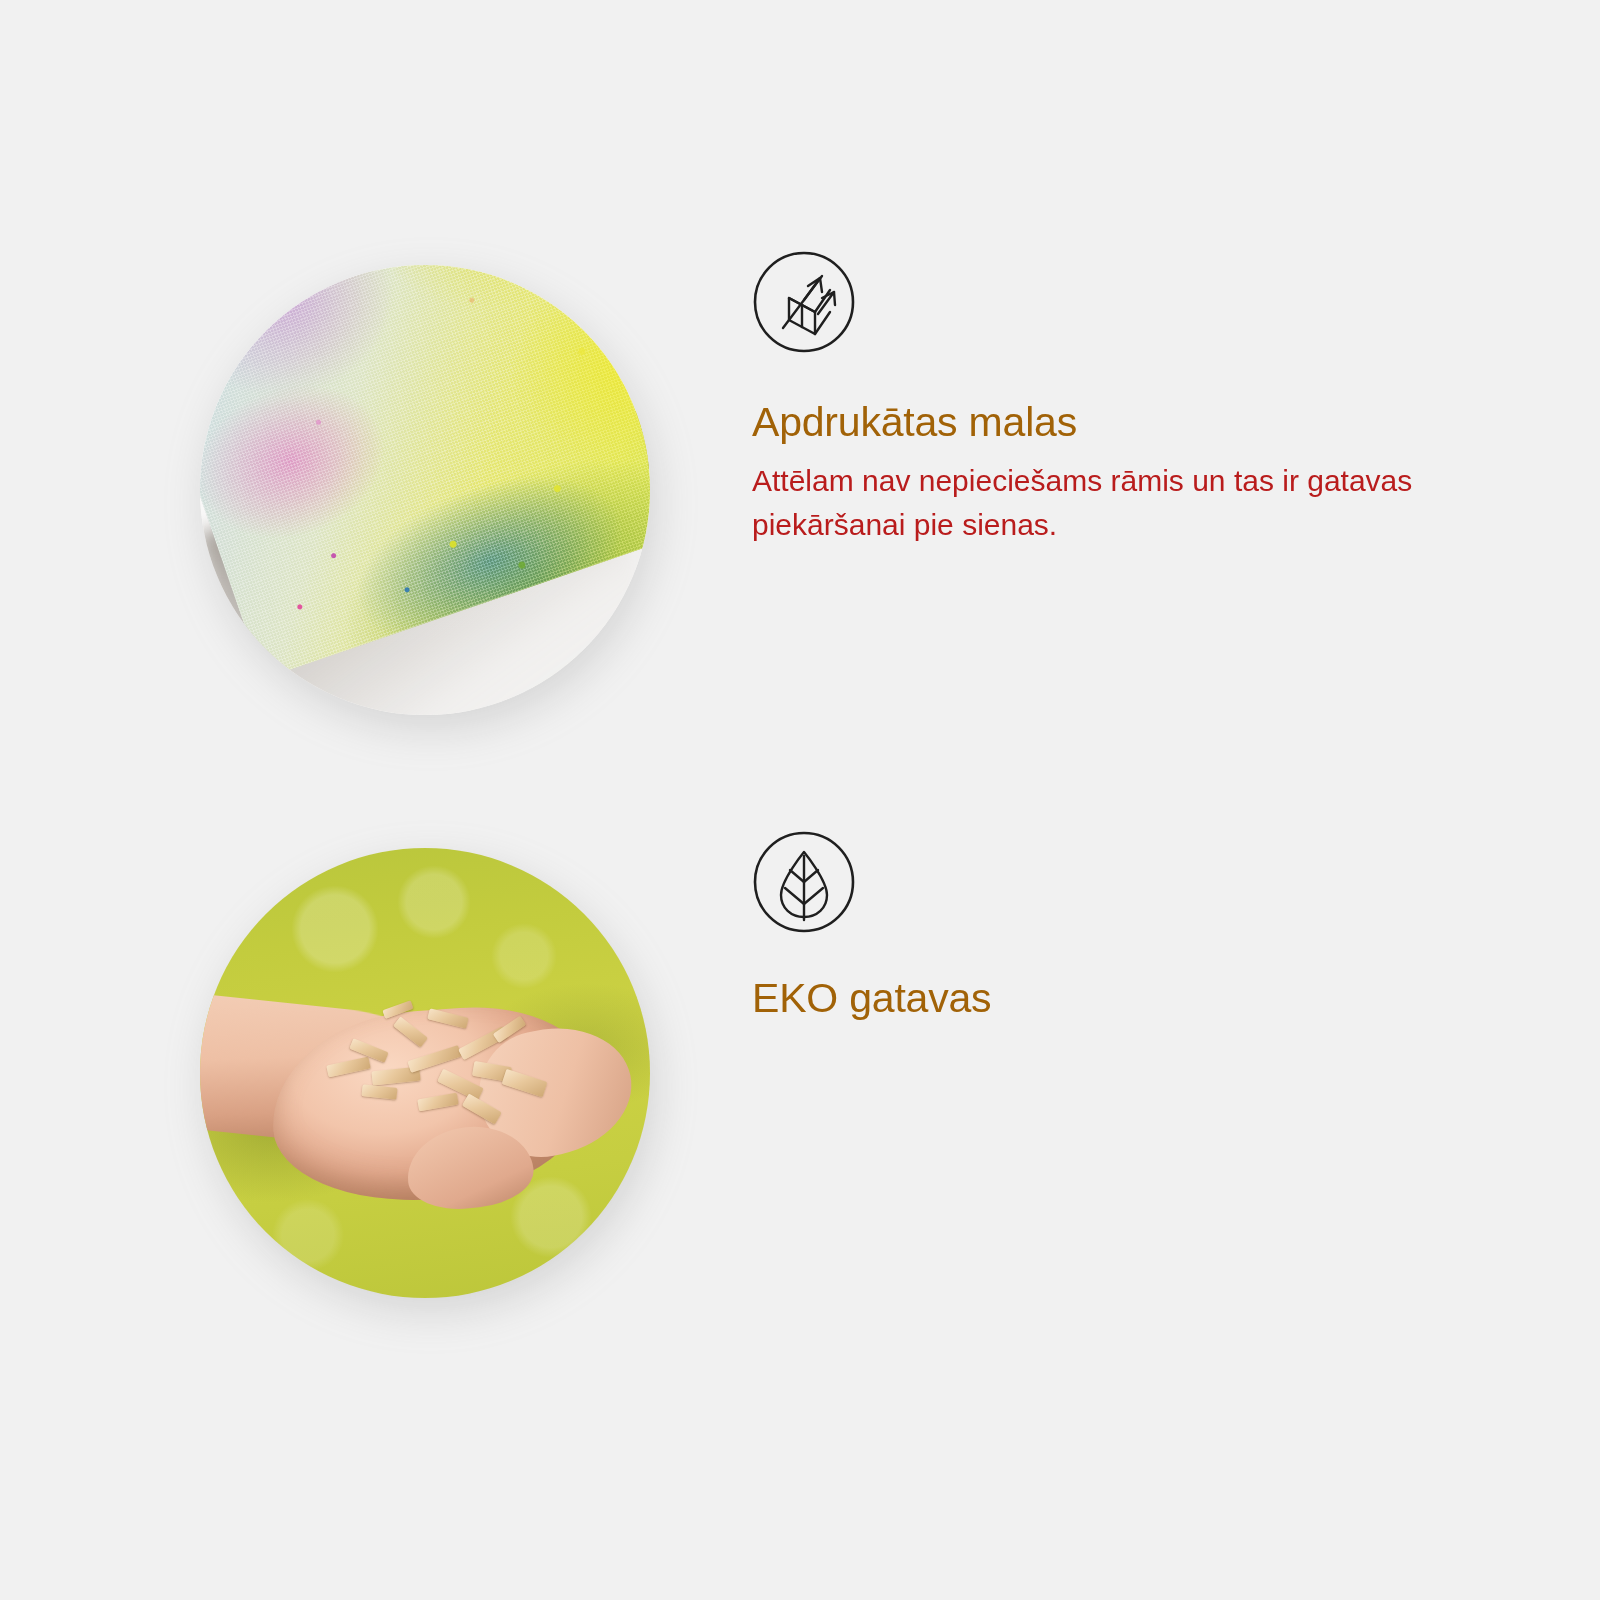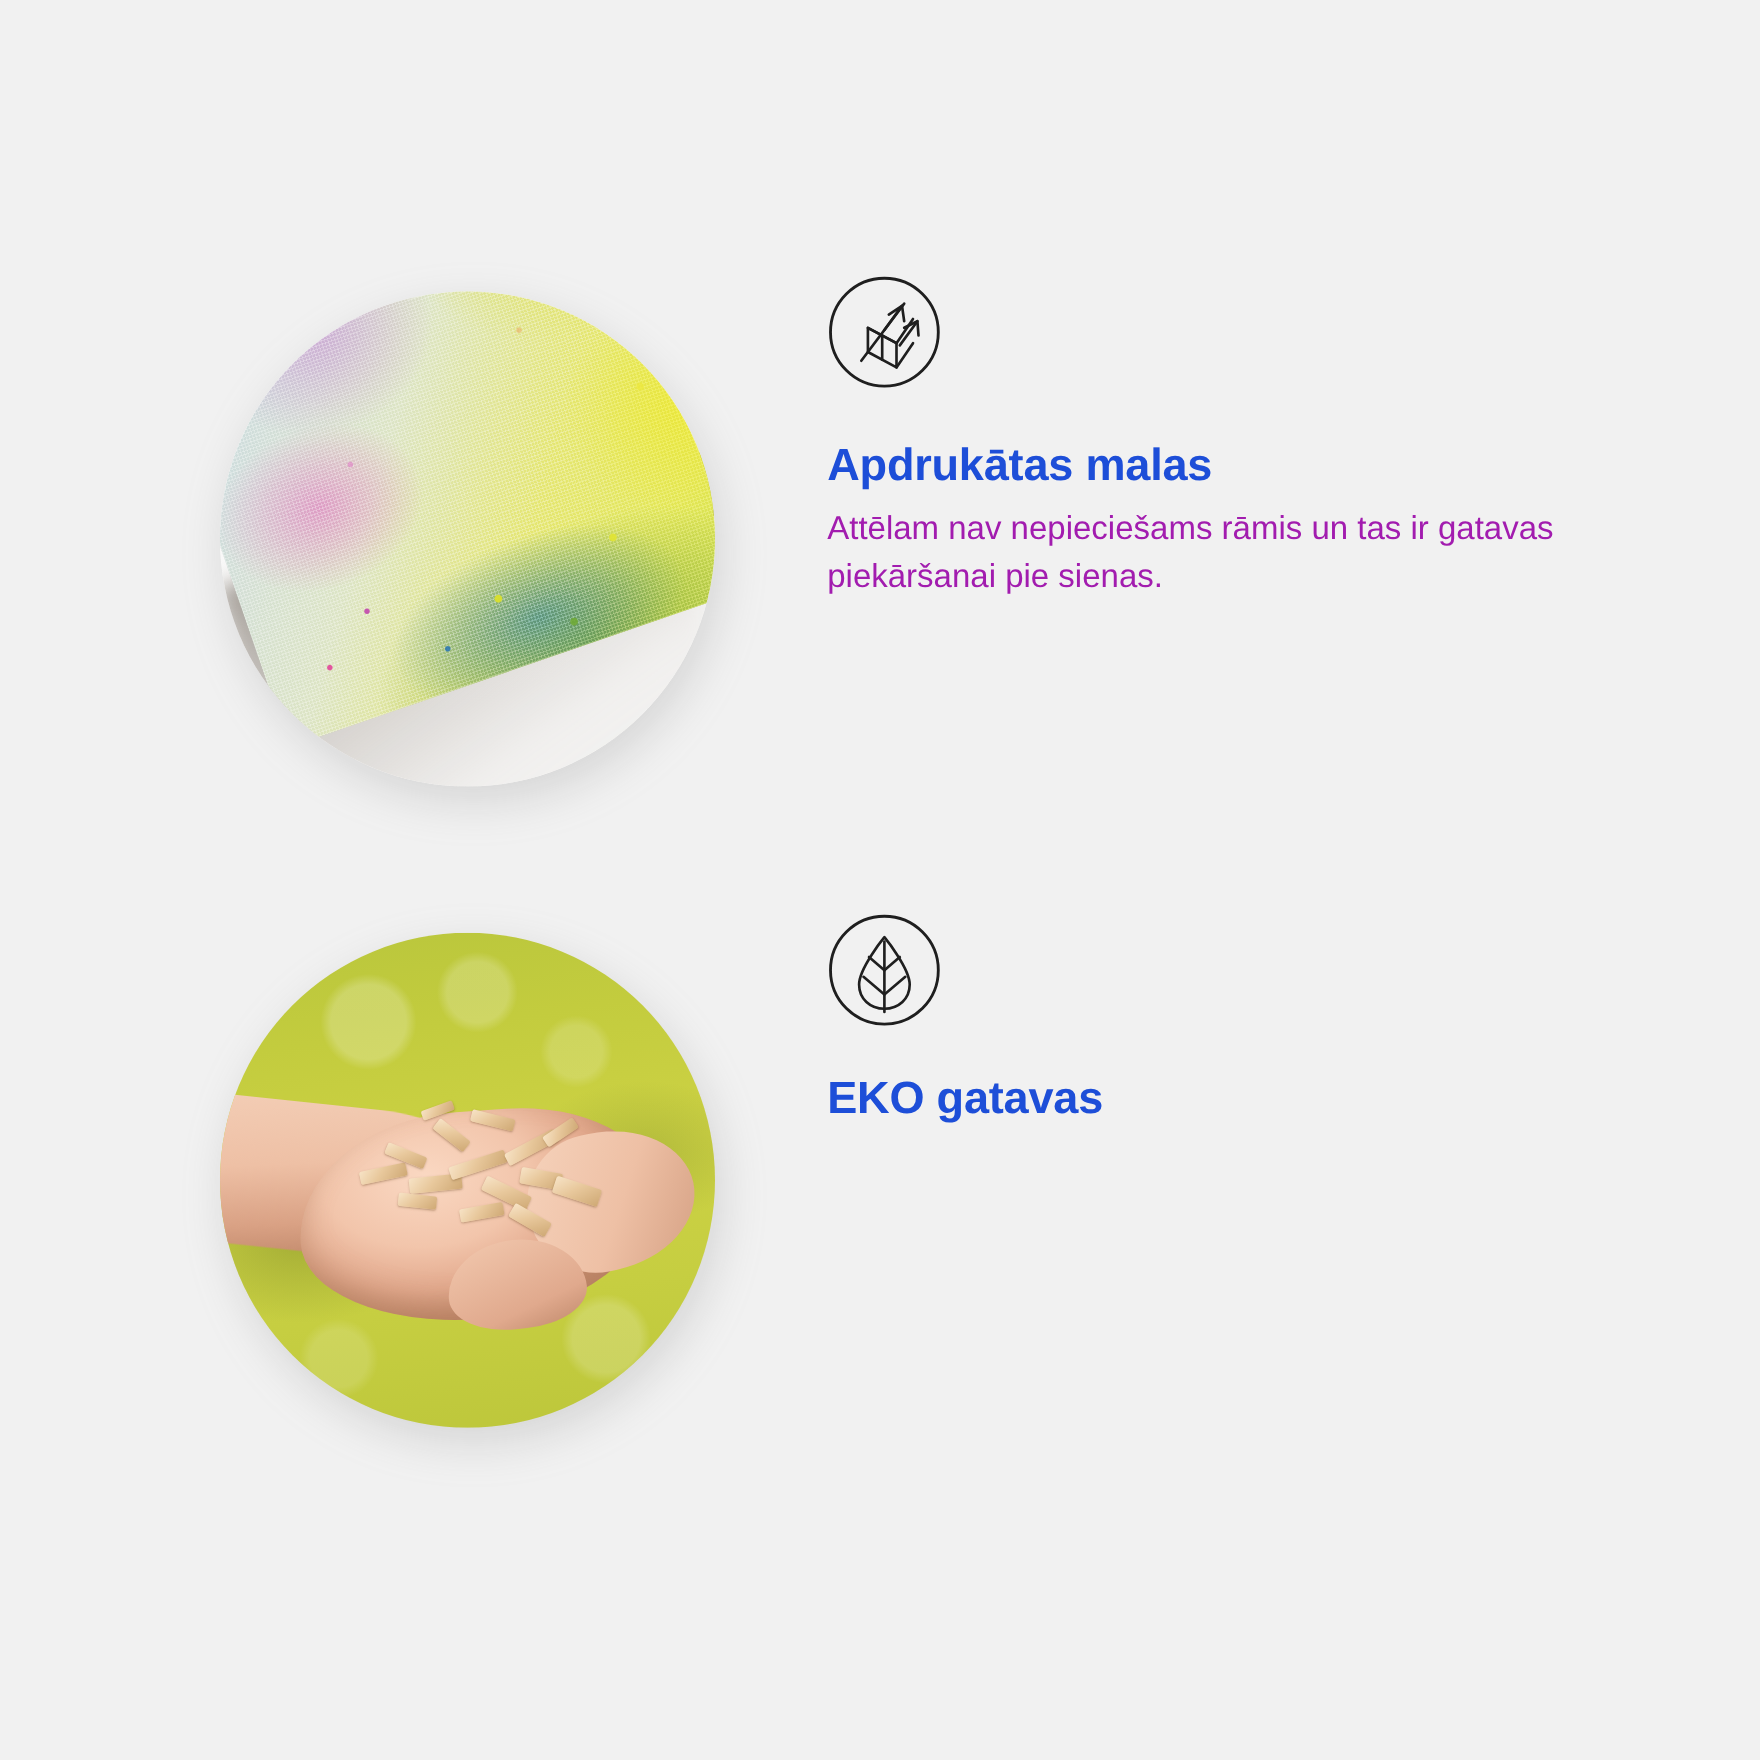--- a/index.html
+++ b/index.html
@@ -203,30 +203,30 @@
 
   .icon-badge {
     width:104px; height:104px;
     display:block;
   }
   .icon-badge svg { display:block; width:104px; height:104px; }
 
   .feature-title {
     margin-top:46px;
     font-size:41px;
-    font-weight:700;
-    color:#1d4ed8;
+    font-weight:400;
+    color:#a16207;
     letter-spacing:-0.2px;
     line-height:1.1;
   }
   .feature-desc {
     margin-top:14px;
     font-size:30px;
     font-weight:400;
-    color:#a21caf;
+    color:#b91c1c;
     line-height:1.45;
     max-width:692px;
   }
   #feature-eco .feature-title { margin-top:42px; }
 </style>
 </head>
 <body>
 
 <div class="page">
 

